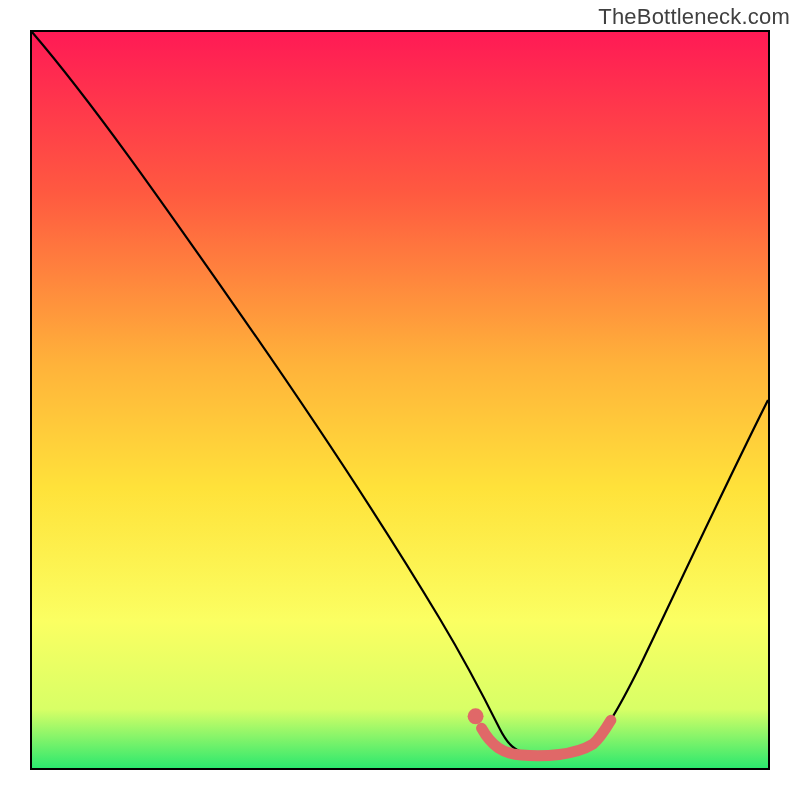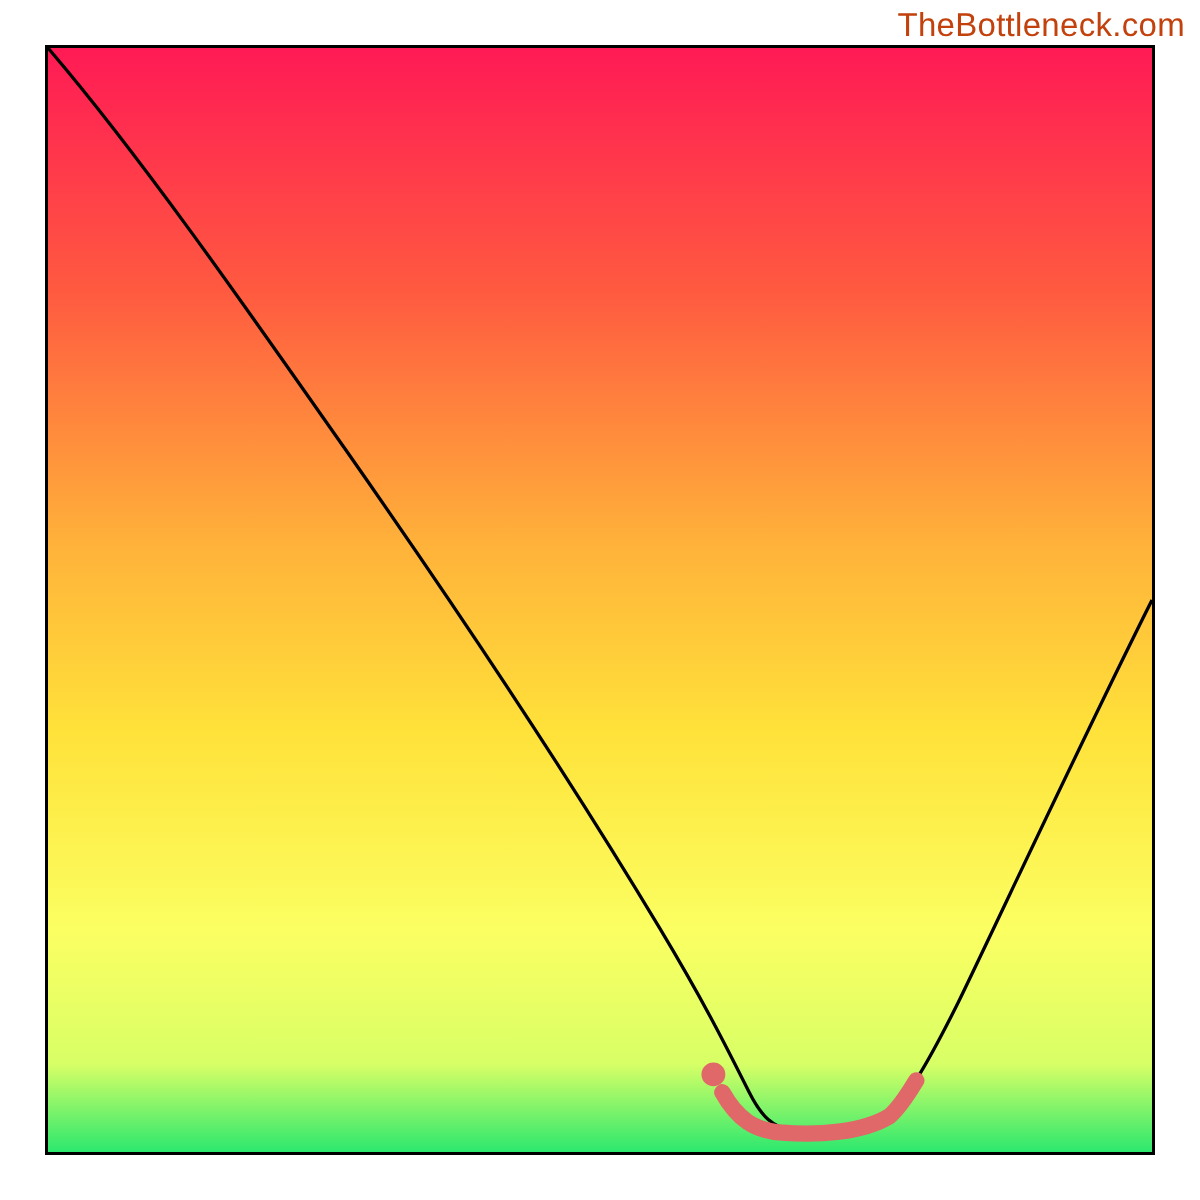--- a/index.html
+++ b/index.html
@@ -14,21 +14,21 @@
   .wrap {
     position: relative;
     width: 800px;
     height: 800px;
   }
   .watermark {
     position: absolute;
     top: 4px;
     right: 10px;
     font-size: 22px;
-    color: #c2410c;
+    color: #404040;
     font-weight: 400;
     letter-spacing: 0.2px;
   }
   .plot {
     position: absolute;
     left: 30px;
     top: 30px;
     width: 740px;
     height: 740px;
     border: 2.5px solid #000000;

